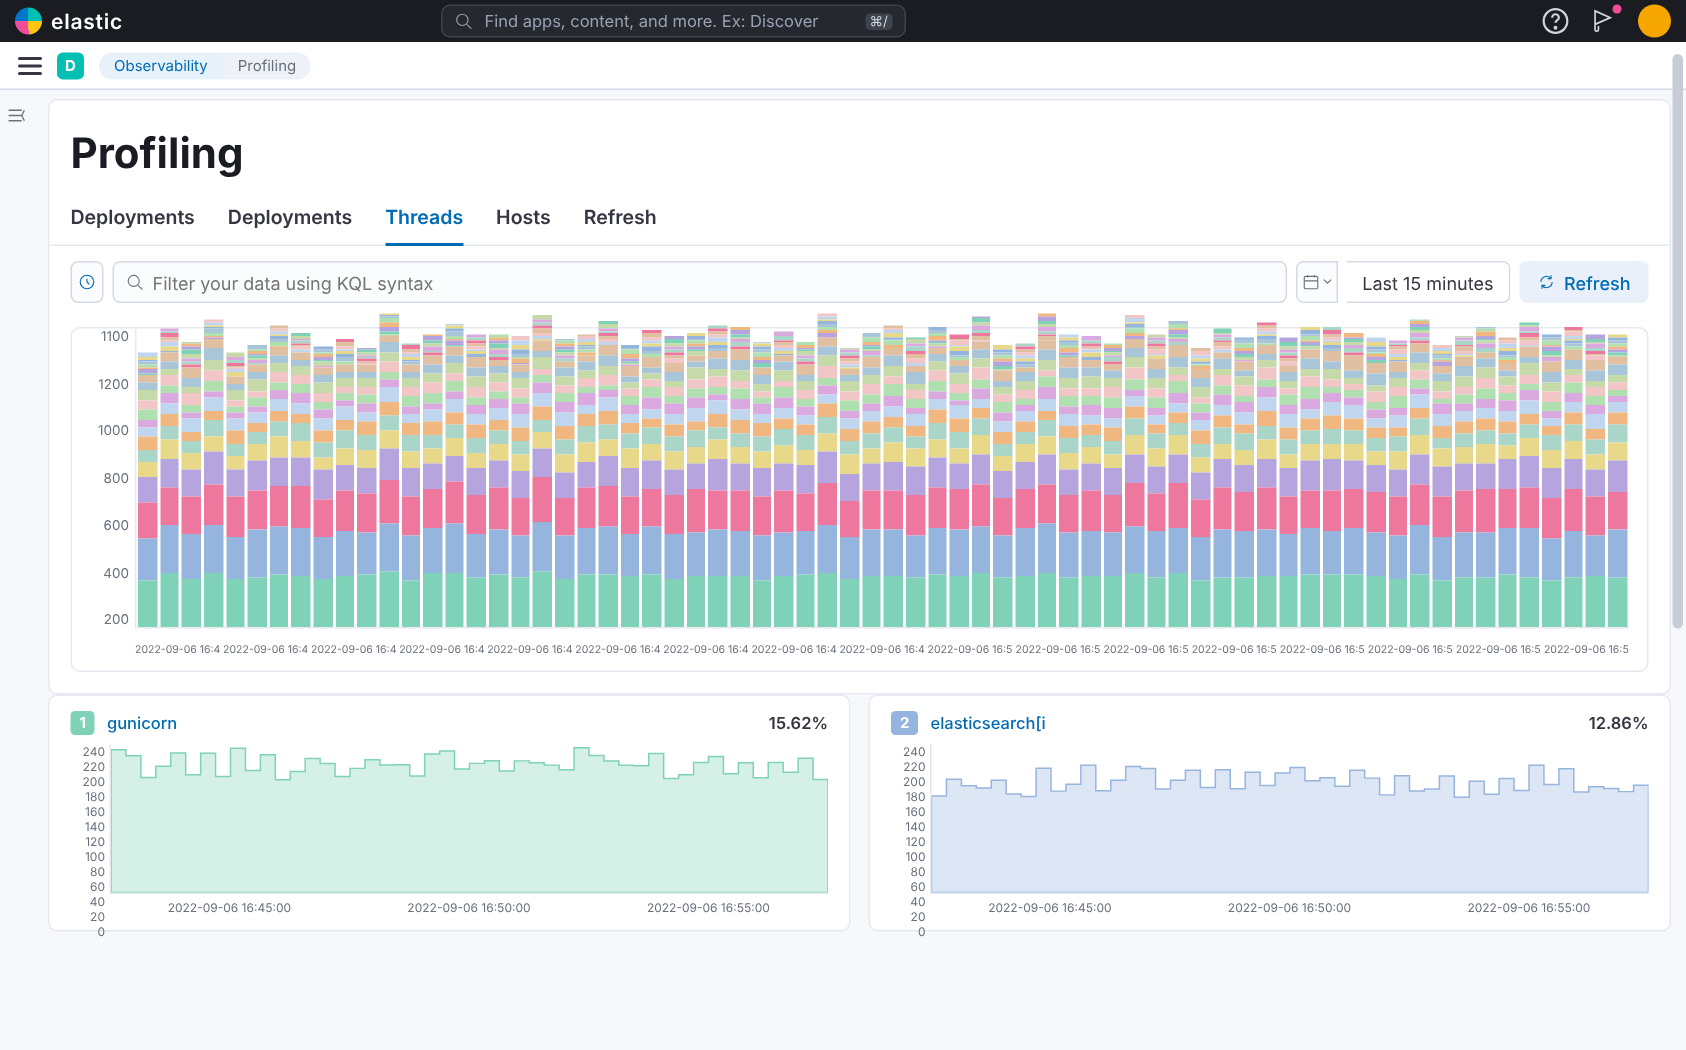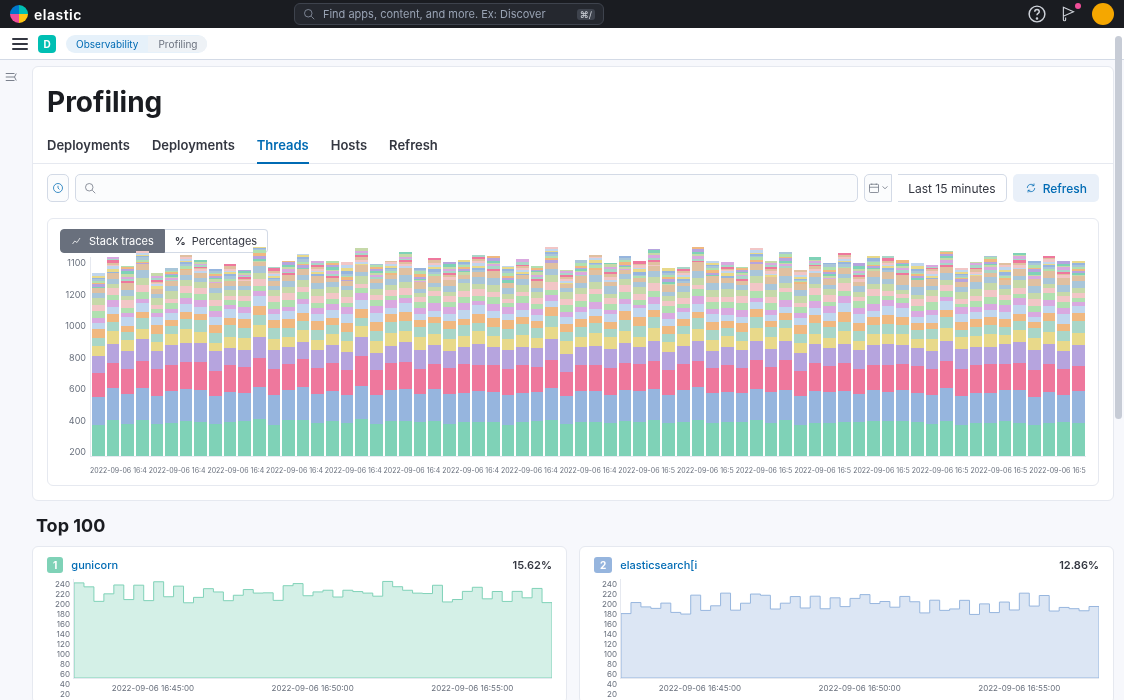--- a/index.html
+++ b/index.html
@@ -153,52 +153,41 @@
           <svg class="mini-ic" viewBox="0 0 16 16" stroke="currentColor" fill="none">
             <circle cx="8" cy="8" r="6"></circle>
             <path d="M8 5v3l2 2"></path>
           </svg>
         </div>
       <div class="fr-input">
         <svg class="mini-ic" viewBox="0 0 16 16" stroke="#69707d" fill="none">
             <circle cx="7" cy="7" r="5"></circle>
             <path d="M11 11l4 4"></path>
           </svg>
+        <input placeholder="Filter your data using KQL syntax" style="">
       </div>
       <div class="date-btn">
           <svg class="mini-ic" viewBox="0 0 16 16" stroke="currentColor" fill="none">
             <rect x="2" y="3" width="12" height="11" rx="1"></rect>
             <path d="M2 7h12M5 2v2M11 2v2"></path>
           </svg>
           <svg style="width:8px;height:8px;margin-left:1px" viewBox="0 0 10 10" stroke="currentColor" fill="none">
             <path d="M2 3l3 3 3-3"></path>
           </svg>
         </div>
       <div class="date-label">Last 15 minutes</div>
       <button class="refresh-btn">
           <svg class="mini-ic" viewBox="0 0 16 16" stroke="currentColor" fill="none">
             <path d="M3 8a5 5 0 019-3M13 8a5 5 0 01-9 3M12 2v3h-3M4 14v-3h3"></path>
           </svg>
           <span>Refresh</span>
         </button>
     </div>
 
     <div class="chart-card">
-      <div class="toggle-group">
-        <div class="tg-btn active">
-            <svg class="mini-ic" viewBox="0 0 16 16" stroke="currentColor" fill="none">
-              <path d="M2 12l3-4 3 2 4-6"></path>
-            </svg>
-            <span>Stack traces</span>
-          </div>
-        <div class="tg-btn">
-            <span style="font-weight:600">%</span>
-            <span>Percentages</span>
-          </div>
-      </div>
 
       <div class="stacked-chart">
         <div class="y-axis" id="main-y-axis">
             <div>1100</div>
             <div>1200</div>
             <div>1000</div>
             <div>800</div>
             <div>600</div>
             <div>400</div>
             <div>200</div>
@@ -1856,21 +1845,20 @@
           <div>2022-09-06 16:52:00</div>
           <div>2022-09-06 16:53:00</div>
           <div>2022-09-06 16:54:00</div>
           <div>2022-09-06 16:55:00</div>
           <div>2022-09-06 16:55:00</div>
           <div>2022-09-06 16:56:00</div>
         </div>
     </div>
   </div>
 
-  <div class="top-heading">Top 100</div>
   <div class="top-grid" id="top-grid">
       <div class="top-card">
     <div class="tc-head">
       <span class="tc-rank" style="background:#7fd2b7">1</span>
       <span class="tc-name">gunicorn</span>
       <span class="tc-pct">15.62%</span>
     </div>
 
     <div class="tc-chart">
       <div class="tc-y">

